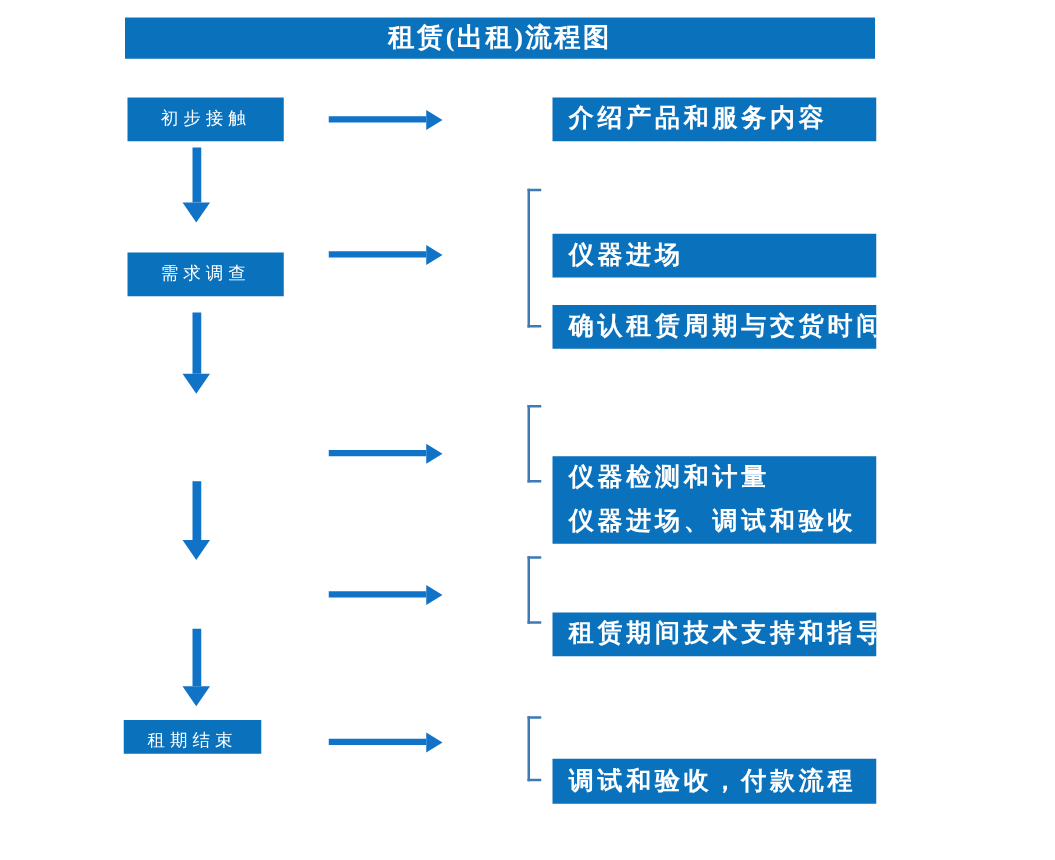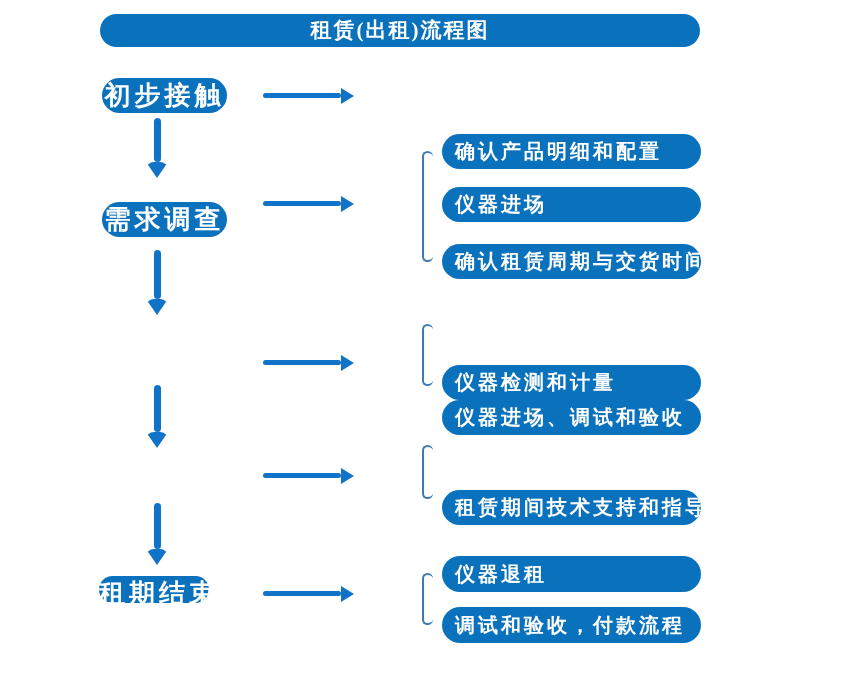--- a/index.html
+++ b/index.html
@@ -2,41 +2,41 @@
 <html style="--box-fill: #0a71bc; --arrow: #1173c8; --bracket: #3f7ab5; --box-text: #ffffff; --bg: #ffffff;"><head>
 <meta charset="utf-8">
 <style>
   :root{
     --box-fill:#0a71bc;
     --arrow:#1173c8;
     --bracket:#3f7ab5;
     --box-text:#ffffff;
     --bg:#ffffff;
   }
-  *{margin:0;padding:0;box-sizing:border-box;border-radius:18px;}
+  *{margin:0;padding:0;box-sizing:border-box;}
   html,body{background:var(--bg);}
   body{font-family:"Liberation Serif","DejaVu Serif",serif;}
   .canvas{
     position:relative;
     width:844px;height:688px;
     background:var(--bg);
     overflow:hidden;
   }
   .title-bar{
     position:absolute;left:100px;top:14px;width:600px;height:33px;
     background:var(--box-fill);
     color:var(--box-text);
     font-size:21px;font-weight:bold;letter-spacing:2px;
     text-align:center;line-height:33px;
   }
   .lbox{
     position:absolute;height:35px;
     background:var(--box-fill);
     color:var(--box-text);
-    font-size:26px;font-weight:bold;letter-spacing:4px;
+    font-size:14px;font-weight:normal;letter-spacing:4px;
     text-align:center;line-height:35px;
     white-space:nowrap;
   }
   .rbox{
     position:absolute;left:442px;width:259px;height:35px;
     background:var(--box-fill);
     color:var(--box-text);
     font-size:20px;font-weight:bold;letter-spacing:3px;
     line-height:35px;padding-left:13px;
     white-space:nowrap;overflow:hidden;
@@ -102,26 +102,25 @@
   <div class="h-arrow" style="top:201px"></div>
   <div class="h-arrow" style="top:360px"></div>
   <div class="h-arrow" style="top:473px"></div>
   <div class="h-arrow" style="top:591px"></div>
 
   <div class="bracket" style="top:151px;height:111px"></div>
   <div class="bracket" style="top:324px;height:62px"></div>
   <div class="bracket" style="top:445px;height:54px"></div>
   <div class="bracket" style="top:573px;height:52px"></div>
 
+  <div class="rbox" style="top:78px">介绍产品和服务内容</div>
 
-  <div class="rbox" style="top:134px">确认产品明细和配置</div>
   <div class="rbox" style="top:187px">仪器进场</div>
   <div class="rbox" style="top:244px">确认租赁周期与交货时间</div>
 
   <div class="rbox" style="top:365px">仪器检测和计量</div>
 
   <div class="rbox" style="top:400px">仪器进场、调试和验收</div>
   <div class="rbox" style="top:490px">租赁期间技术支持和指导</div>
 
-  <div class="rbox" style="top:556px;height:36px;line-height:36px">仪器退租</div>
   <div class="rbox" style="top:607px;height:36px;line-height:36px">调试和验收，付款流程</div>
 
 </div>
 
 </body></html>

